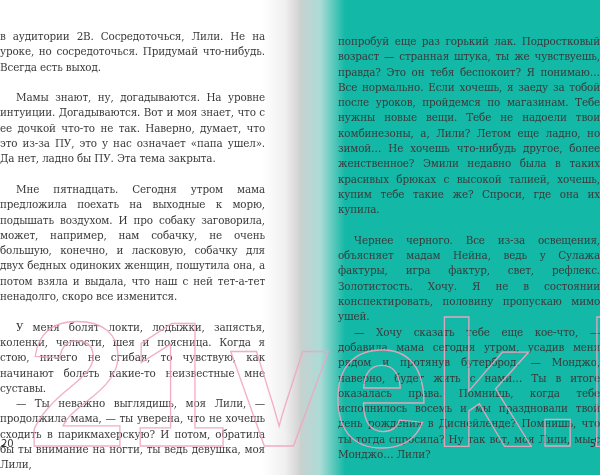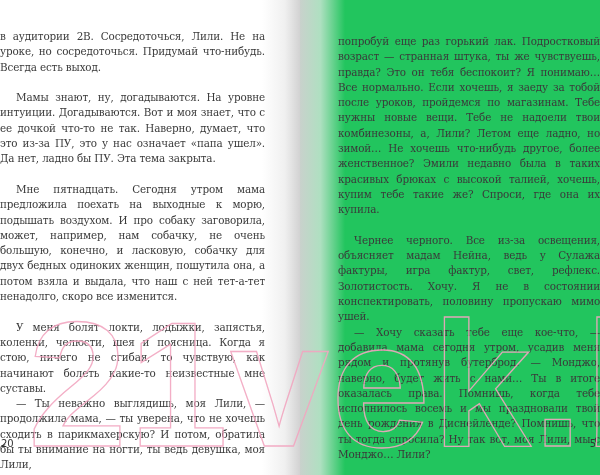--- a/index.html
+++ b/index.html
@@ -6,21 +6,21 @@
   body {
     width: 600px; height: 475px; overflow: hidden;
     background: #ffffff;
     font-family: "DejaVu Serif", "Liberation Serif", serif;
     color: #3a3a3a;
     position: relative;
   }
   .spread { position: absolute; inset: 0; display: flex; }
   .page { position: relative; height: 475px; }
   .page-left { width: 300px; background: #ffffff; }
-  .page-right { width: 300px; background: #22c55e; }
+  .page-right { width: 300px; background: #14b8a6; }
   .gutter-left {
     position: absolute; right: 0; top: 0; bottom: 0; width: 38px;
     background: linear-gradient(to right, rgba(255,255,255,0) 0%, rgba(230,230,230,0.6) 60%, rgba(205,205,205,0.9) 100%);
     pointer-events: none;
   }
   .gutter-right {
     position: absolute; left: 0; top: 0; bottom: 0; width: 45px;
     background: linear-gradient(to left, rgba(255,255,255,0) 0%, rgba(235,235,235,0.7) 55%, rgba(210,210,210,0.95) 100%);
     pointer-events: none;
   }

